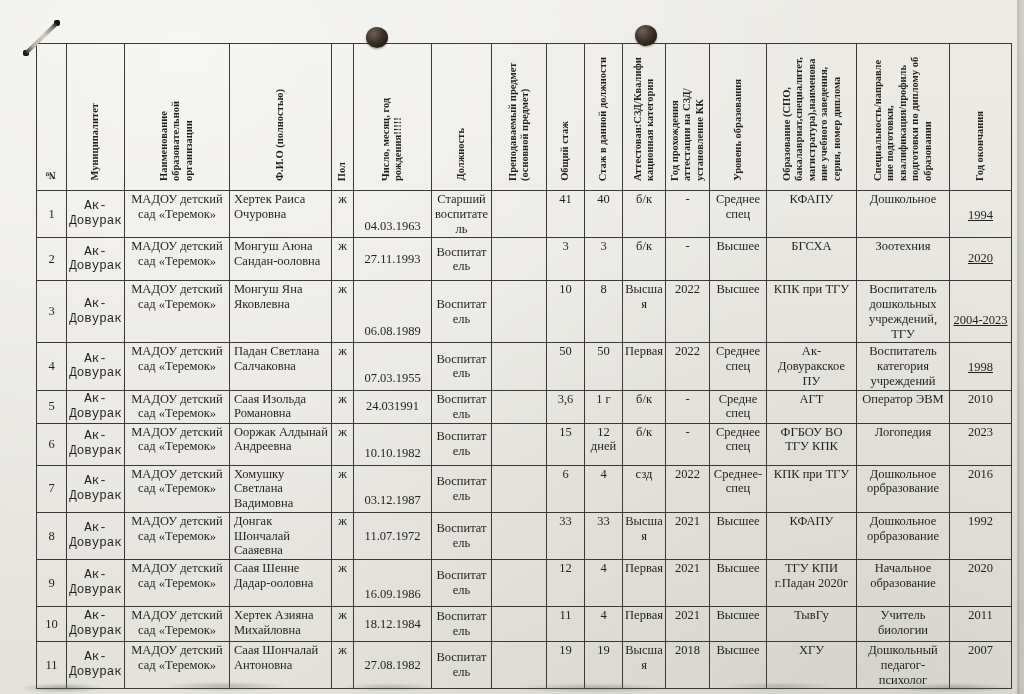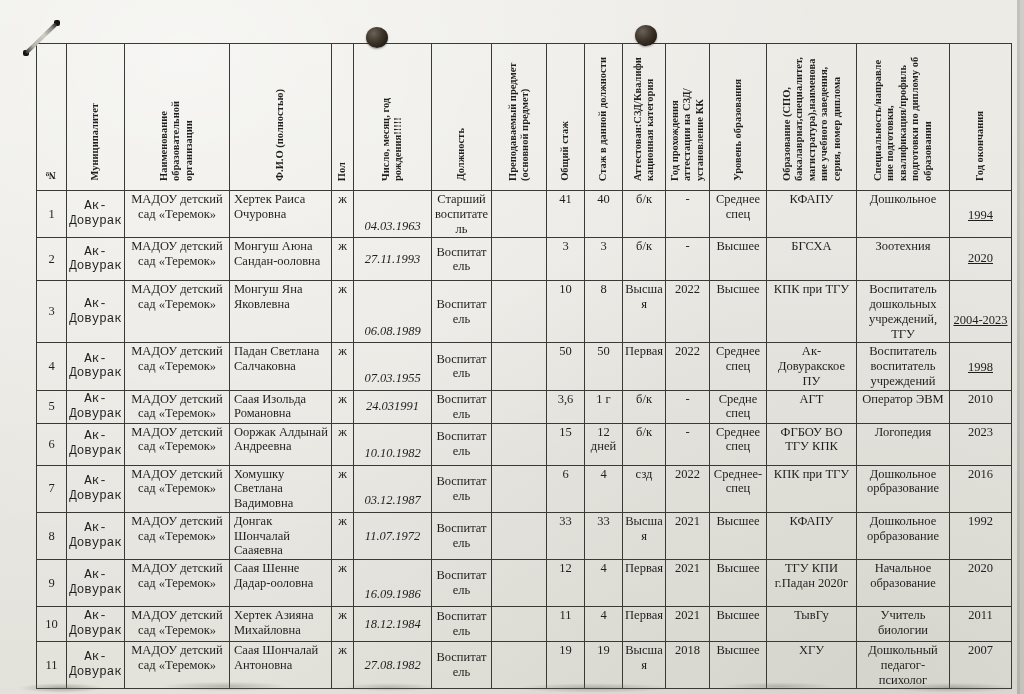--- a/index.html
+++ b/index.html
@@ -76,21 +76,21 @@
   tbody tr:nth-child(8){height:45px;}
   tbody tr:nth-child(9){height:47px;}
   tbody tr:nth-child(10){height:35px;}
   tbody tr:nth-child(11){height:43px;}
   
   .c-num{text-align:center;vertical-align:middle;}
   .c-municipality{text-align:center;vertical-align:middle;font-family:Liberation Mono, monospace;}
   .c-organization{text-align:center;vertical-align:top;}
   .c-name{text-align:left;vertical-align:top;padding-left:4px;font-family:Liberation Serif, serif;}
   .c-gender{text-align:center;vertical-align:top;}
-  .c-birth_date{text-align:center;vertical-align:bottom;padding-bottom:4px;font-style:italic;}
+  .c-birth_date{text-align:center;vertical-align:bottom;padding-bottom:4px;}
   tbody tr:nth-child(2) .c-birth_date,
   tbody tr:nth-child(5) .c-birth_date,
   tbody tr:nth-child(8) .c-birth_date,
   tbody tr:nth-child(10) .c-birth_date,
   tbody tr:nth-child(11) .c-birth_date{vertical-align:middle;padding-bottom:1px;}
   .c-position{text-align:center;vertical-align:middle;margin-top:12px;}
   .c-subject{text-align:center;}
   .c-total_exp,.c-position_exp,.c-attestation,.c-attestation_year,
   .c-edu_level,.c-education,.c-specialty{text-align:center;vertical-align:top;}
   .c-grad_year{text-align:center;vertical-align:top;}
@@ -211,21 +211,21 @@
           <td class="c-gender">ж</td>
           <td class="c-birth_date">07.03.1955</td>
           <td class="c-position">Воспитатель</td>
           <td class="c-subject"></td>
           <td class="c-total_exp">50</td>
           <td class="c-position_exp">50</td>
           <td class="c-attestation">Первая</td>
           <td class="c-attestation_year">2022</td>
           <td class="c-edu_level">Среднее спец</td>
           <td class="c-education">Ак-Довуракское ПУ</td>
-          <td class="c-specialty">Воспитатель воспитатель учреждений</td>
+          <td class="c-specialty">Воспитатель категория учреждений</td>
           <td class="c-grad_year">1998</td>
         </tr>
         <tr>
           <td class="c-num">5</td>
           <td class="c-municipality">Ак-Довурак</td>
           <td class="c-organization">МАДОУ детский сад «Теремок»</td>
           <td class="c-name">Саая Изольда Романовна</td>
           <td class="c-gender">ж</td>
           <td class="c-birth_date">24.031991</td>
           <td class="c-position">Воспитатель</td>

